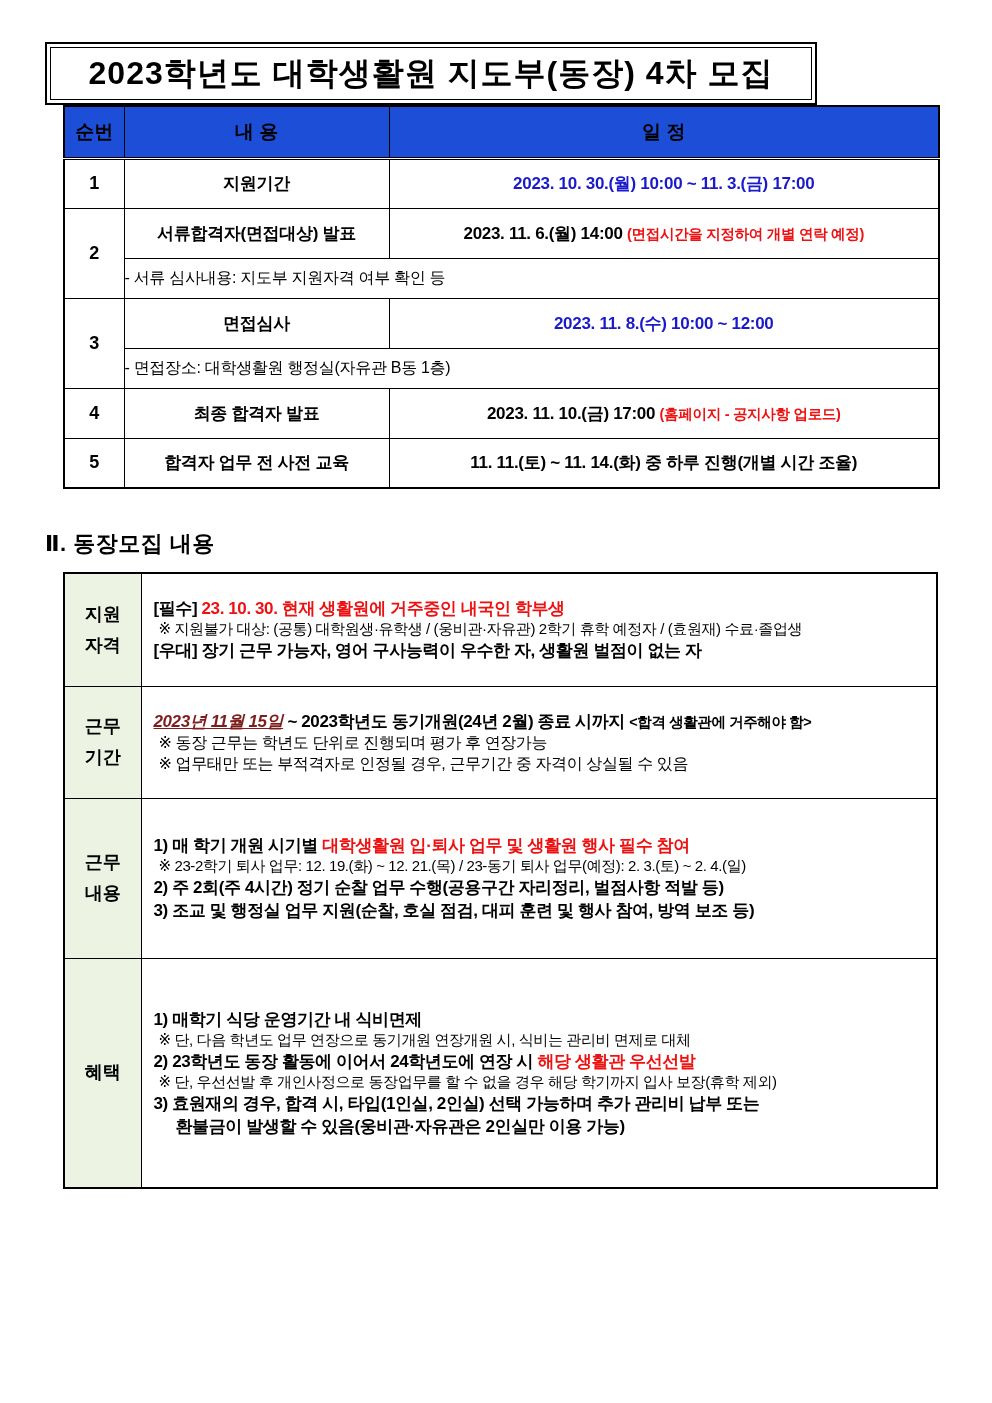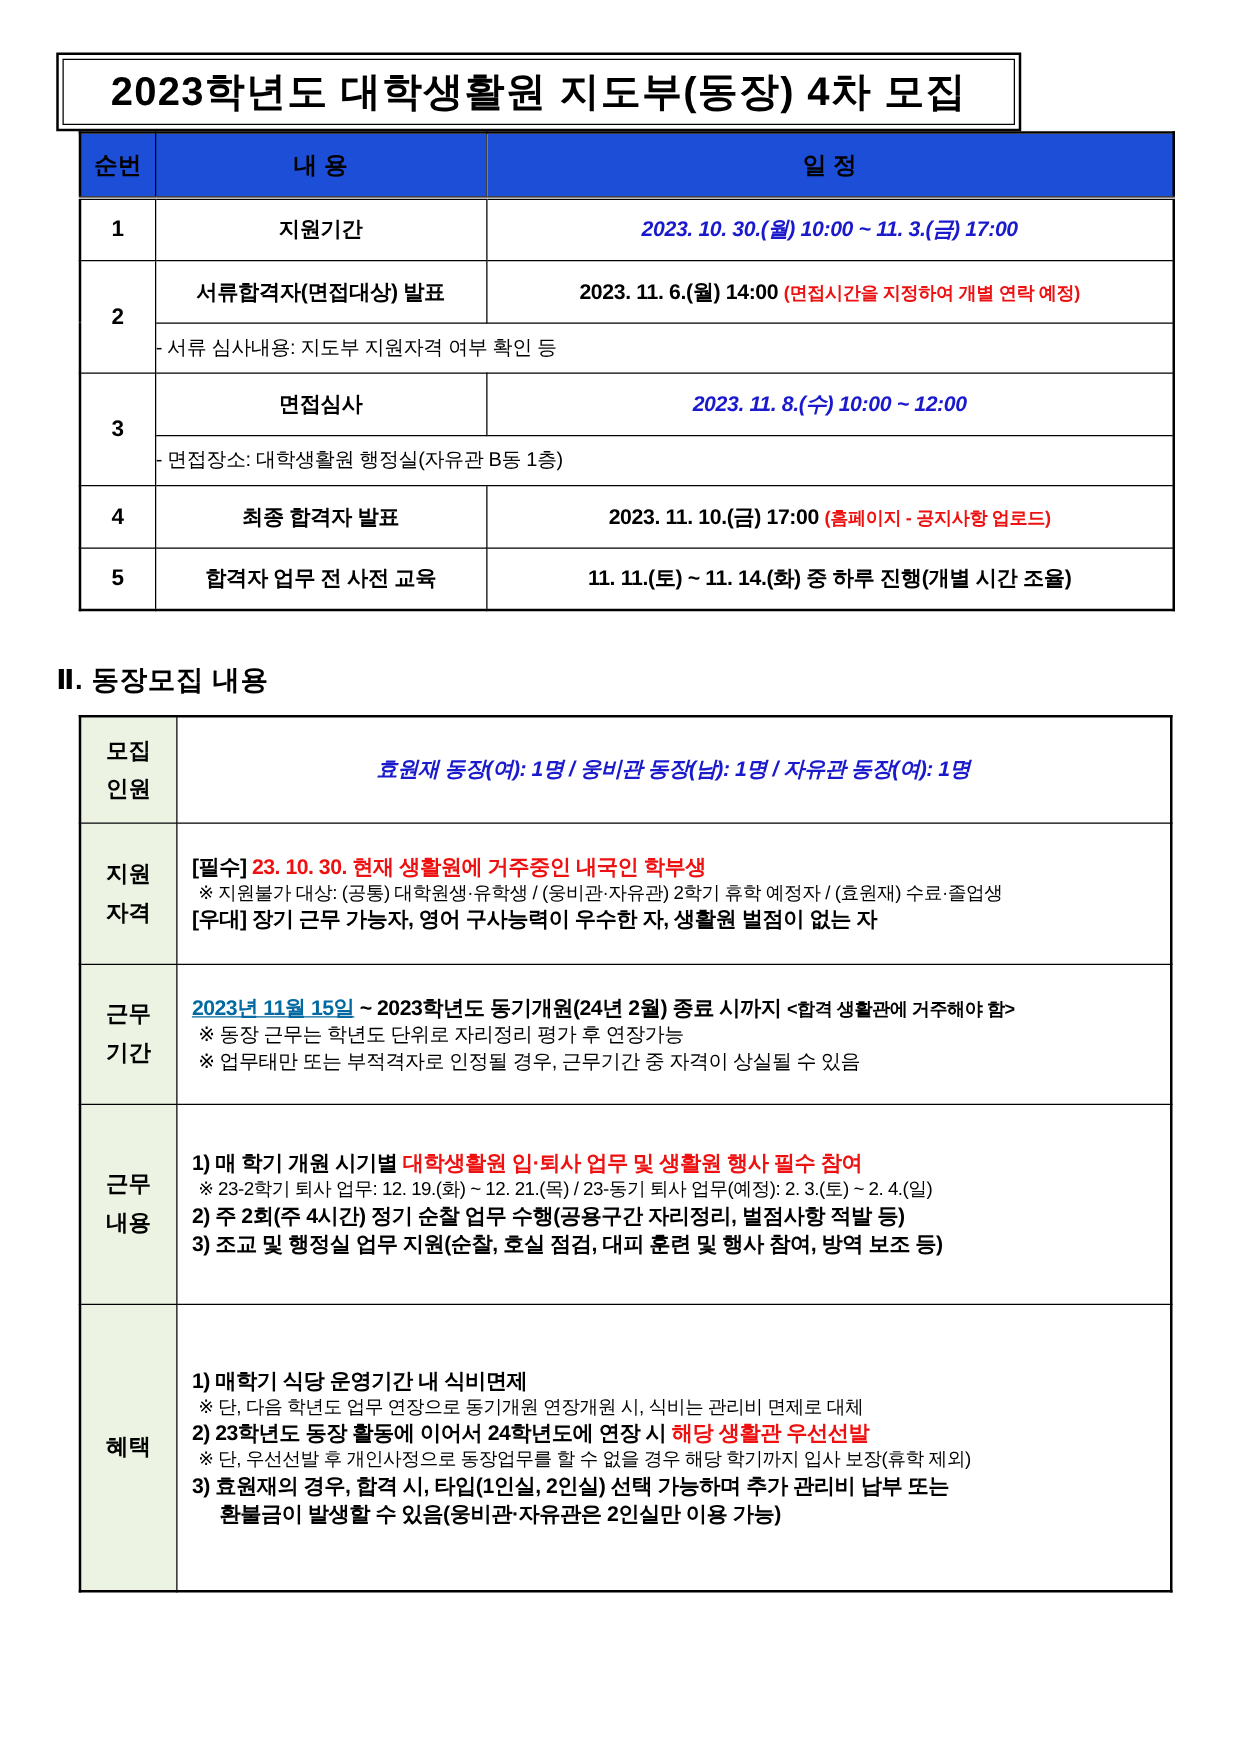--- a/index.html
+++ b/index.html
@@ -135,23 +135,23 @@
   .line.plain { font-weight: normal; }
   .line.indent2 { padding-left: 22px; }
   .center-line {
     display: flex;
     align-items: center;
     justify-content: center;
     height: 100%;
   }
 
   
-  .blue { color: #1a1acc; font-style: italic; }
+  .blue { color: #1a1acc; }
   .red  { color: #ee1111; }
-  .blue-u { color: #0369a1; text-decoration: underline; }
+  .blue-u { color: #7f1d1d; text-decoration: underline; font-style: italic; }
   .small-inline { font-size: 14.5px; }
 </style>
 </head>
 <body>
 
 <div class="page">
 
   <div class="title-outer">
     <div class="title-inner">
       <div class="doc-title">2023학년도 대학생활원 지도부(동장) 4차 모집</div>
@@ -211,31 +211,20 @@
   </table>
 
   <div class="section-heading second">Ⅱ. 동장모집 내용</div>
 
   <table class="tbl t2">
     <colgroup>
       <col class="col-label">
         <col>
     </colgroup>
     <tbody>
-      <tr class="row-recruit">
-        <td class="c-label">
-          <div>모집</div>
-          <div>인원</div>
-        </td>
-        <td class="c-value">
-          <div class="center-line">
-              <span class="line blue">효원재 동장(여): 1명 / 웅비관 동장(남): 1명 / 자유관 동장(여): 1명</span>
-            </div>
-        </td>
-      </tr>
 
       <tr class="row-qual">
         <td class="c-label">
           <div>지원</div>
           <div>자격</div>
         </td>
         <td class="c-value">
           <div class="lines">
             <div class="line"><span>[필수] </span><span class="red">23. 10. 30. 현재 생활원에 거주중인 내국인 학부생</span></div>
             <div class="line small">※ 지원불가 대상: (공통) 대학원생·유학생 / (웅비관·자유관) 2학기 휴학 예정자 / (효원재) 수료·졸업생</div>
@@ -245,21 +234,21 @@
       </tr>
 
       <tr class="row-period">
         <td class="c-label">
           <div>근무</div>
           <div>기간</div>
         </td>
         <td class="c-value">
           <div class="lines">
             <div class="line"><span class="blue-u">2023년 11월 15일</span><span> ~ 2023학년도 동기개원(24년 2월) 종료 시까지 </span><span class="small-inline">&lt;합격 생활관에 거주해야 함&gt;</span></div>
-            <div class="line small" style="font-size:16px;">※ 동장 근무는 학년도 단위로 자리정리 평가 후 연장가능</div>
+            <div class="line small" style="font-size:16px;">※ 동장 근무는 학년도 단위로 진행되며 평가 후 연장가능</div>
             <div class="line small" style="font-size:16px;">※ 업무태만 또는 부적격자로 인정될 경우, 근무기간 중 자격이 상실될 수 있음</div>
           </div>
         </td>
       </tr>
 
       <tr class="row-duties">
         <td class="c-label">
           <div>근무</div>
           <div>내용</div>
         </td>

